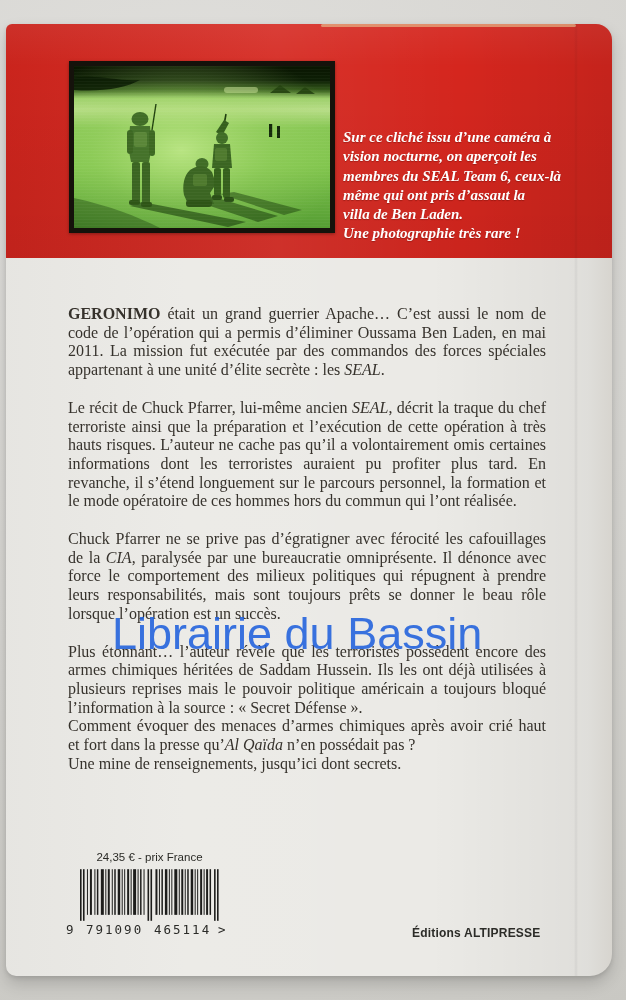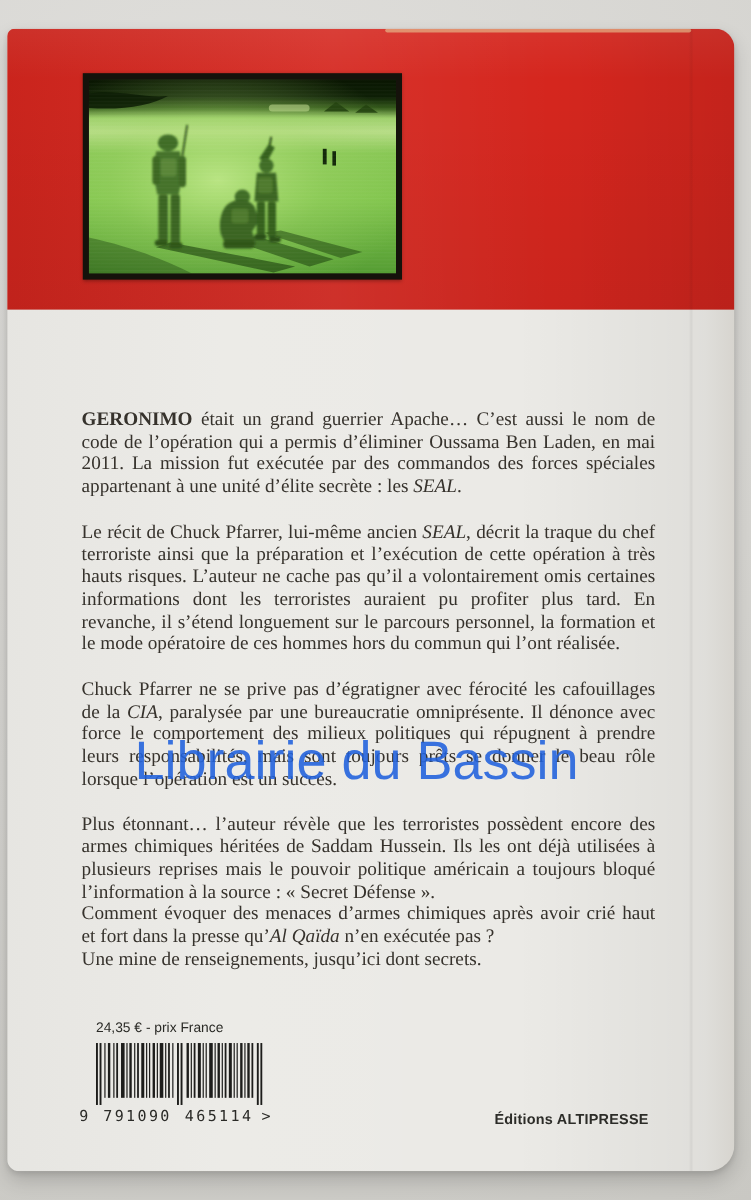--- a/index.html
+++ b/index.html
@@ -21,27 +21,27 @@
   .top-curl{position:absolute;top:0;left:52%;width:42%;height:3px;
             background:rgba(233,216,160,0.55);border-radius:2px;}
   .nv-frame{position:absolute;left:63px;top:37px;width:256px;height:162px;
             padding:5px;background:#15120b;box-shadow:0 1px 3px rgba(0,0,0,0.35);}
   .nv-frame svg{display:block;}
   .caption{position:absolute;left:337px;top:104px;width:252px;
            color:#ffffff;font-weight:bold;font-style:italic;
            font-size:15px;line-height:19.3px;white-space:pre-line;
            text-shadow:0 1px 1px rgba(90,10,5,0.4);}
   .body-text{position:absolute;left:62px;top:281px;width:478px;
-             color:#36322c;font-size:16px;line-height:18.7px;text-align:justify;margin-top:36px;}
+             color:#36322c;font-size:16px;line-height:18.7px;text-align:justify;}
   .body-text p{margin:19px 0 0 0;padding:0;}
   .body-text p:first-child{margin-top:0;}
   .body-text p.tight{margin-top:0;}
   .rich-b{font-weight:bold;}
   .rich-i{font-style:italic;}
-  .price{position:absolute;left:74px;top:827px;width:139px;text-align:left;
+  .price{position:absolute;left:74px;top:827px;width:139px;text-align:center;
          font-family:"Liberation Sans",sans-serif;font-size:11.5px;color:#2a2a26;}
   .barcode{position:absolute;left:74px;top:845px;width:139px;}
   .barcode svg{display:block;}
   .bc-digits{position:relative;height:15px;margin-top:1px;
              font-family:"DejaVu Sans Mono","Liberation Mono",monospace;
              font-size:12.5px;color:#2b2b28;}
   .bc-digits span{position:absolute;top:0;letter-spacing:2px;}
   .bc-lead{left:-14px;}
   .bc-g1{left:6px;}
   .bc-g2{left:74px;}
@@ -123,28 +123,34 @@
             <rect x="140" y="102" width="7" height="28" rx="2" fill="#35601e"></rect>
             <rect x="149" y="102" width="7" height="30" rx="2" fill="#35601e"></rect>
             <rect x="138" y="129" width="10" height="5" rx="2" fill="#2b4f16"></rect>
             <rect x="150" y="131" width="10" height="5" rx="2" fill="#2b4f16"></rect>
             <rect x="141" y="82" width="12" height="13" rx="2" fill="#567f33" opacity="0.8"></rect>
           </g>
           <rect width="256" height="162" fill="url(#scanp)" opacity="0.5"></rect>
         </svg>
       </div>
 
+      <div class="caption">Sur ce cliché issu d’une caméra à
+vision nocturne, on aperçoit les
+membres du SEAL Team 6, ceux-là
+même qui ont pris d’assaut la
+villa de Ben Laden.
+Une photographie très rare !</div>
     </div>
 
     <div class="body-text">
       <p class="para"><span class="rich-b">GERONIMO</span><span> était un grand guerrier Apache… C’est aussi le nom de code de l’opération qui a permis d’éliminer Oussama Ben Laden, en mai 2011. La mission fut exécutée par des commandos des forces spéciales appartenant à une unité d’élite secrète : les </span><span class="rich-i">SEAL</span><span>.</span></p>
       <p class="para"><span>Le récit de Chuck Pfarrer, lui-même ancien </span><span class="rich-i">SEAL</span><span>, décrit la traque du chef terroriste ainsi que la préparation et l’exécution de cette opération à très hauts risques. L’auteur ne cache pas qu’il a volontairement omis certaines informations dont les terroristes auraient pu profiter plus tard. En revanche, il s’étend longuement sur le parcours personnel, la formation et le mode opératoire de ces hommes hors du commun qui l’ont réalisée.</span></p>
       <p class="para"><span>Chuck Pfarrer ne se prive pas d’égratigner avec férocité les cafouillages de la </span><span class="rich-i">CIA</span><span>, paralysée par une bureaucratie omniprésente. Il dénonce avec force le comportement des milieux politiques qui répugnent à prendre leurs responsabilités, mais sont toujours prêts se donner le beau rôle lorsque l’opération est un succès.</span></p>
       <p class="para"><span>Plus étonnant… l’auteur révèle que les terroristes possèdent encore des armes chimiques héritées de Saddam Hussein. Ils les ont déjà utilisées à plusieurs reprises mais le pouvoir politique américain a toujours bloqué l’information à la source : « Secret Défense ».</span></p>
-      <p class="para tight"><span>Comment évoquer des menaces d’armes chimiques après avoir crié haut et fort dans la presse qu’</span><span class="rich-i">Al Qaïda</span><span> n’en exécutée pas ?</span></p>
+      <p class="para tight"><span>Comment évoquer des menaces d’armes chimiques après avoir crié haut et fort dans la presse qu’</span><span class="rich-i">Al Qaïda</span><span> n’en possédait pas ?</span></p>
       <p class="para tight"><span>Une mine de renseignements, jusqu’ici dont secrets.</span></p>
     </div>
 
     <div class="price">24,35 € - prix France</div>
 
     <div class="barcode">
       <svg class="bars" viewBox="0 0 140 52" width="139" height="52" xmlns="http://www.w3.org/2000/svg">
         <g fill="#1d1d1b">
           <rect x="0" y="0" width="1.6" height="52"></rect>
             <rect x="3" y="0" width="1.6" height="52"></rect>

